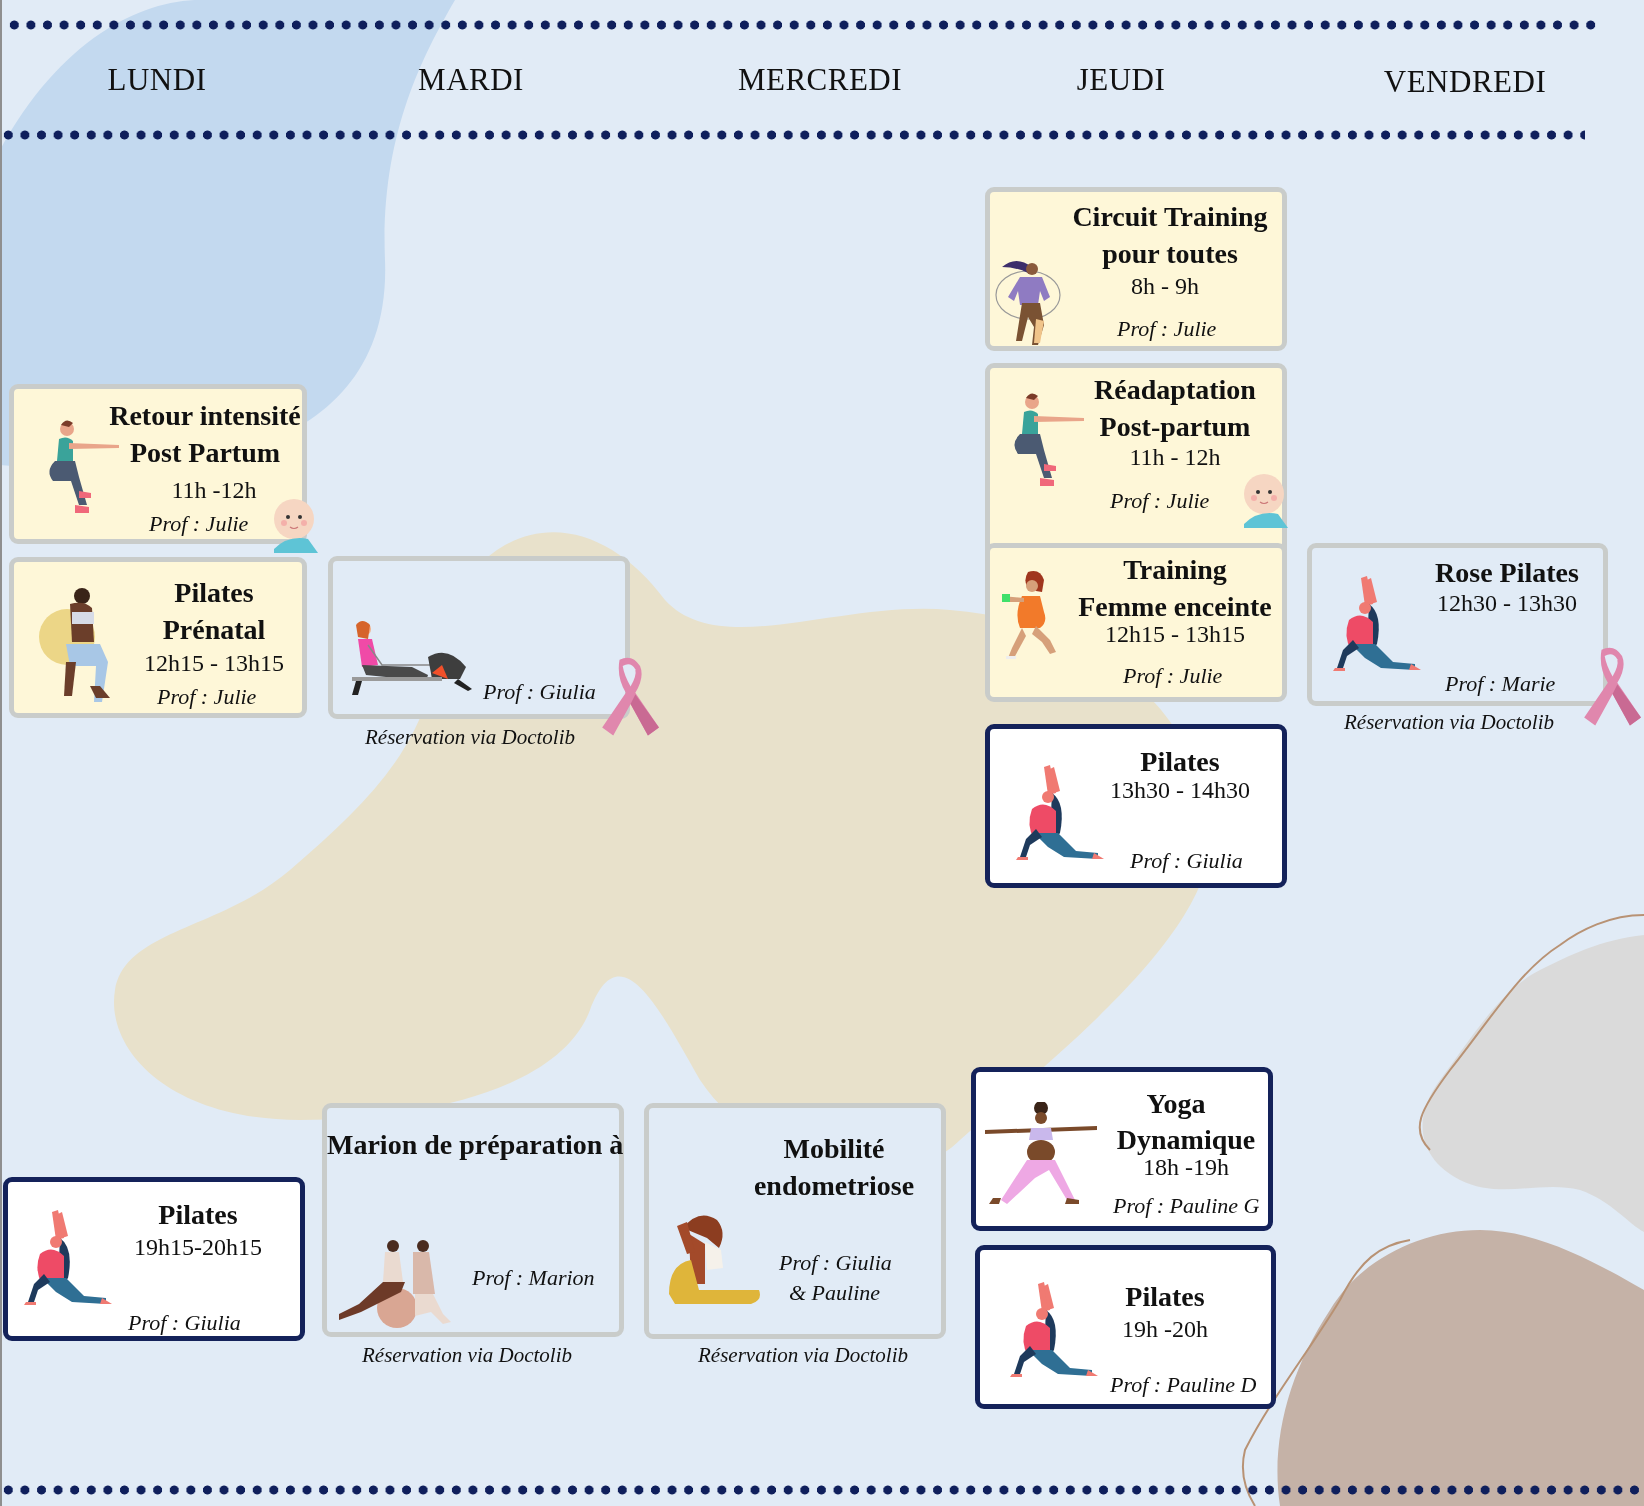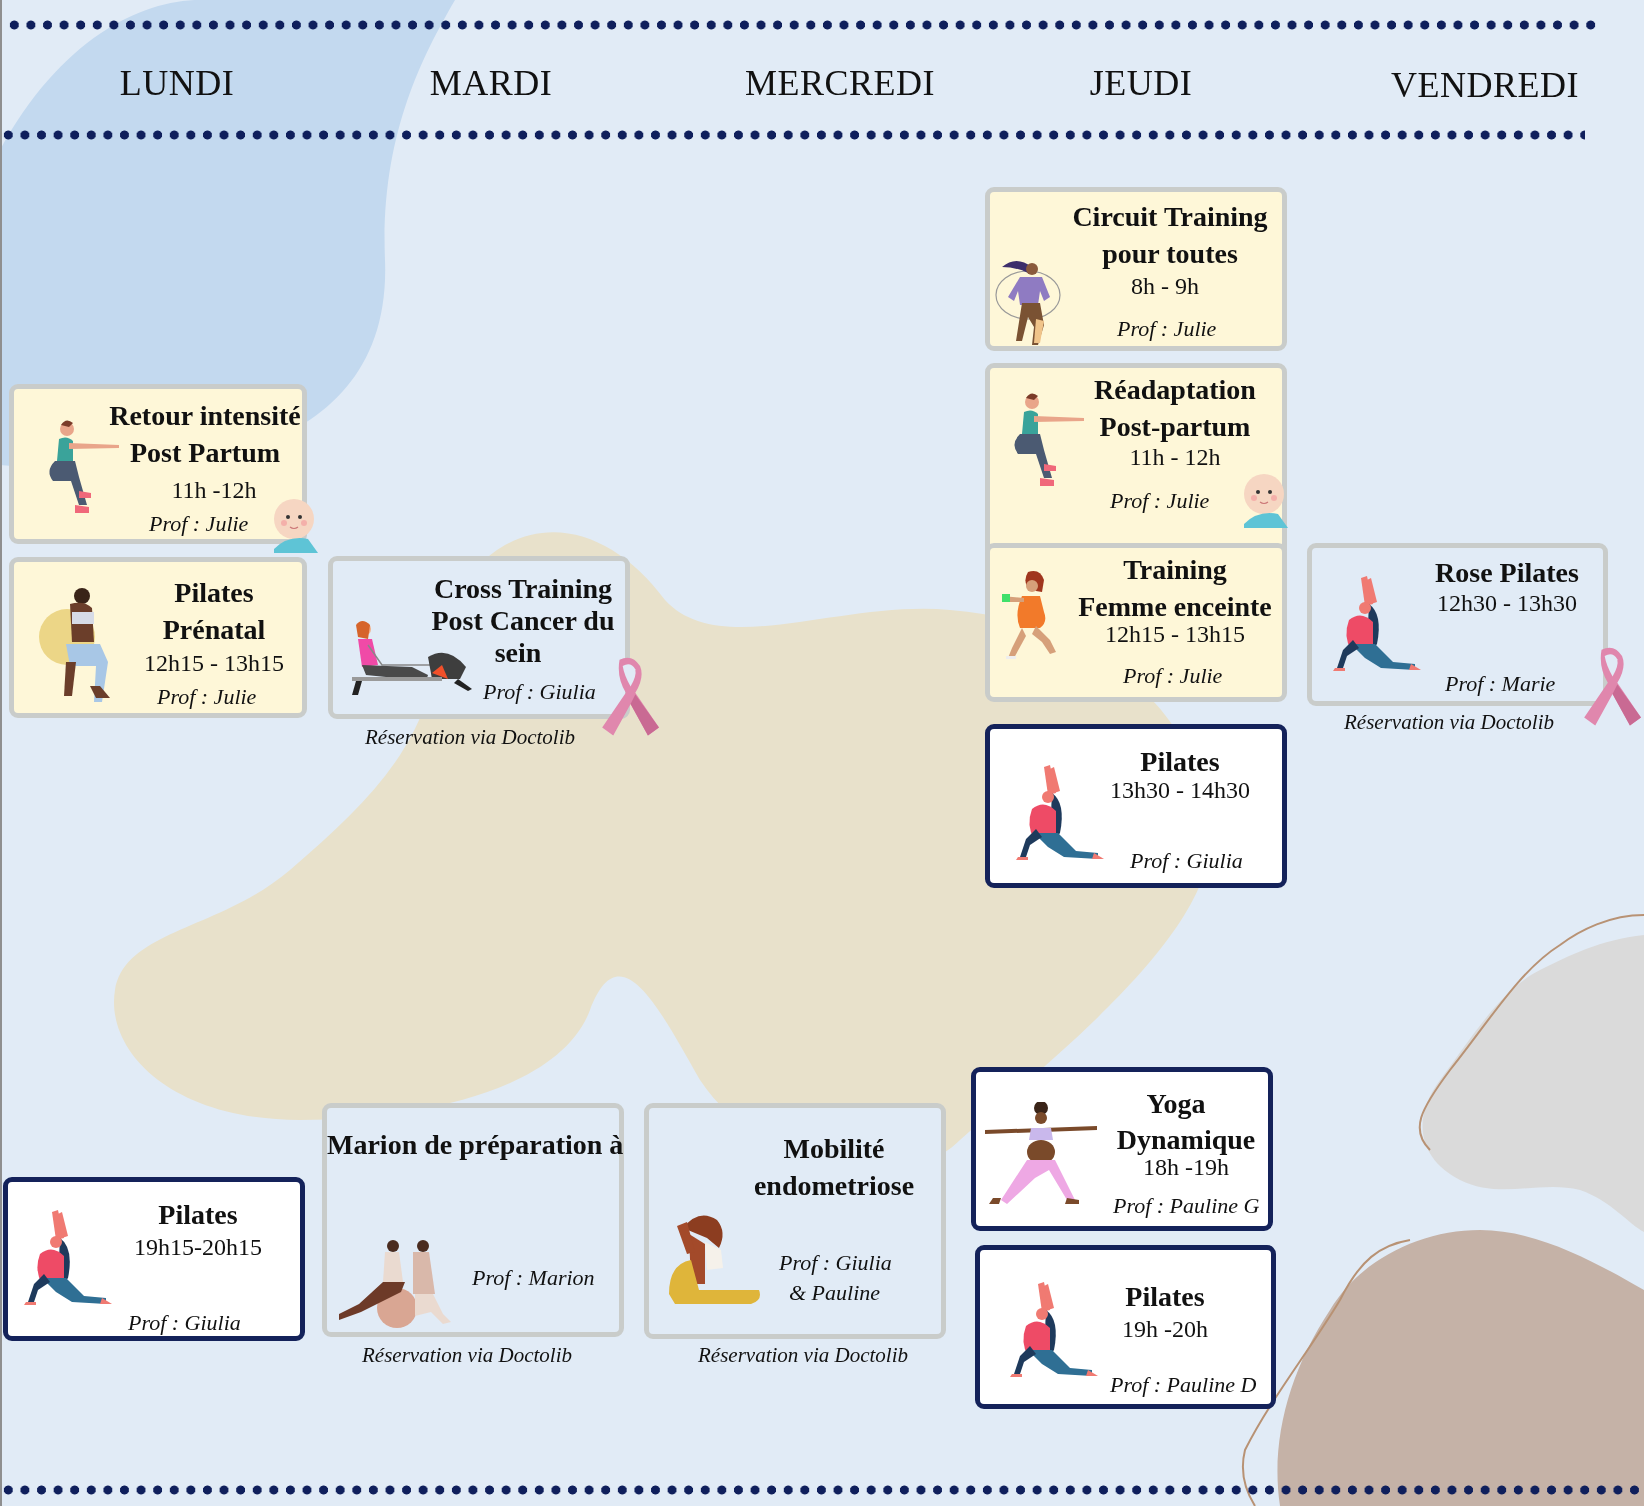--- a/index.html
+++ b/index.html
@@ -1,20 +1,20 @@
 <!DOCTYPE html>
 <html><head>
 <meta charset="utf-8">
 <style>
   html, body { margin:0; padding:0; }
   body { width:1644px; height:1506px; position:relative; overflow:hidden; background:#e1ebf6; font-family:"Liberation Serif","DejaVu Serif",serif; color:#111; }
   .bg { position:absolute; left:0; top:0; width:1644px; height:1506px; }
   .leftedge { position:absolute; left:0; top:0; width:2px; height:1506px; background:#8f8f8f; }
   .dots { position:absolute; height:10px; background-image: radial-gradient(circle, #0f1f5c 4.2px, transparent 4.8px); background-size:16.6px 10px; background-repeat:repeat-x; }
-  .day { position:absolute; top:62px; font-size:36px; letter-spacing:0.5px; transform:translateX(-50%); white-space:nowrap;margin-left:20px; }
+  .day { position:absolute; top:62px; font-size:31px; letter-spacing:0.5px; transform:translateX(-50%); white-space:nowrap; }
   .card { position:absolute; box-sizing:border-box; border-radius:9px; }
   .card.cream { background:#fef7d8; border:5px solid #c9ccca; }
   .card.blue { background:#e1ebf6; border:5px solid #c9ccca; }
   .card.white { background:#ffffff; border:5px solid #14225a; }
   .t { position:absolute; font-weight:bold; font-size:28px; line-height:37px; text-align:center; white-space:nowrap; }
   .tm { position:absolute; font-size:24px; text-align:center; white-space:nowrap; }
   .pr { position:absolute; font-style:italic; font-size:22px; white-space:nowrap; }
   .res { position:absolute; font-style:italic; font-size:21px; white-space:nowrap; transform:translateX(-50%); }
   .ill { position:absolute; }
 </style>
@@ -119,25 +119,20 @@
     <path d="M8,4 q6,-8 14,0 l-2,14 l-10,-2 z" fill="#d6642b"></path>
     <path d="M10,18 l14,0 l6,26 l-16,2 z" fill="#f04aa7"></path>
     <path d="M20,24 l14,20 l60,0" stroke="#888" stroke-width="1.5" fill="none"></path>
     <path d="M14,44 l50,2 l16,8 l-2,6 l-60,-6 z" fill="#4a4a4a"></path>
     <path d="M80,36 q20,-12 38,10 l-6,12 l-28,0 z" fill="#3e3e3e"></path>
     <path d="M84,52 l10,-8 l6,14 z" fill="#f2502a"></path>
     <path d="M4,56 l90,0 l0,4 l-90,0 z" fill="#9a9a9a"></path>
     <path d="M8,60 l-4,14 l6,0 l4,-14 z" fill="#222"></path>
     <path d="M110,58 l14,10 l-4,2 l-14,-8 z" fill="#222"></path>
   </svg>
-  <div class="t" style="left:80px; top:12px; width:220px; line-height:32px;">
-    <div>Cross Training</div>
-    <div>Post Cancer du</div>
-    <div style="margin-left:-10px;">sein</div>
-  </div>
   <div class="pr" style="left:150px; top:118px;">Prof : Giulia</div>
 </div>
 <svg class="ill" style="left:596px; top:655px;" width="66" height="82" viewBox="0 0 80 104">
     <use href="#ribbon"></use>
   </svg>
 <div class="res" style="left:470px; top:725px;">Réservation via Doctolib</div>
 
 <div class="card cream" style="left:985px; top:180px; width:302px; height:164px;margin-top:7px;">
   <svg class="ill" style="left:2px; top:65px;" width="70" height="90" viewBox="0 0 70 90">
     <ellipse cx="36" cy="38" rx="32" ry="24" fill="none" stroke="#999" stroke-width="1.2"></ellipse>

